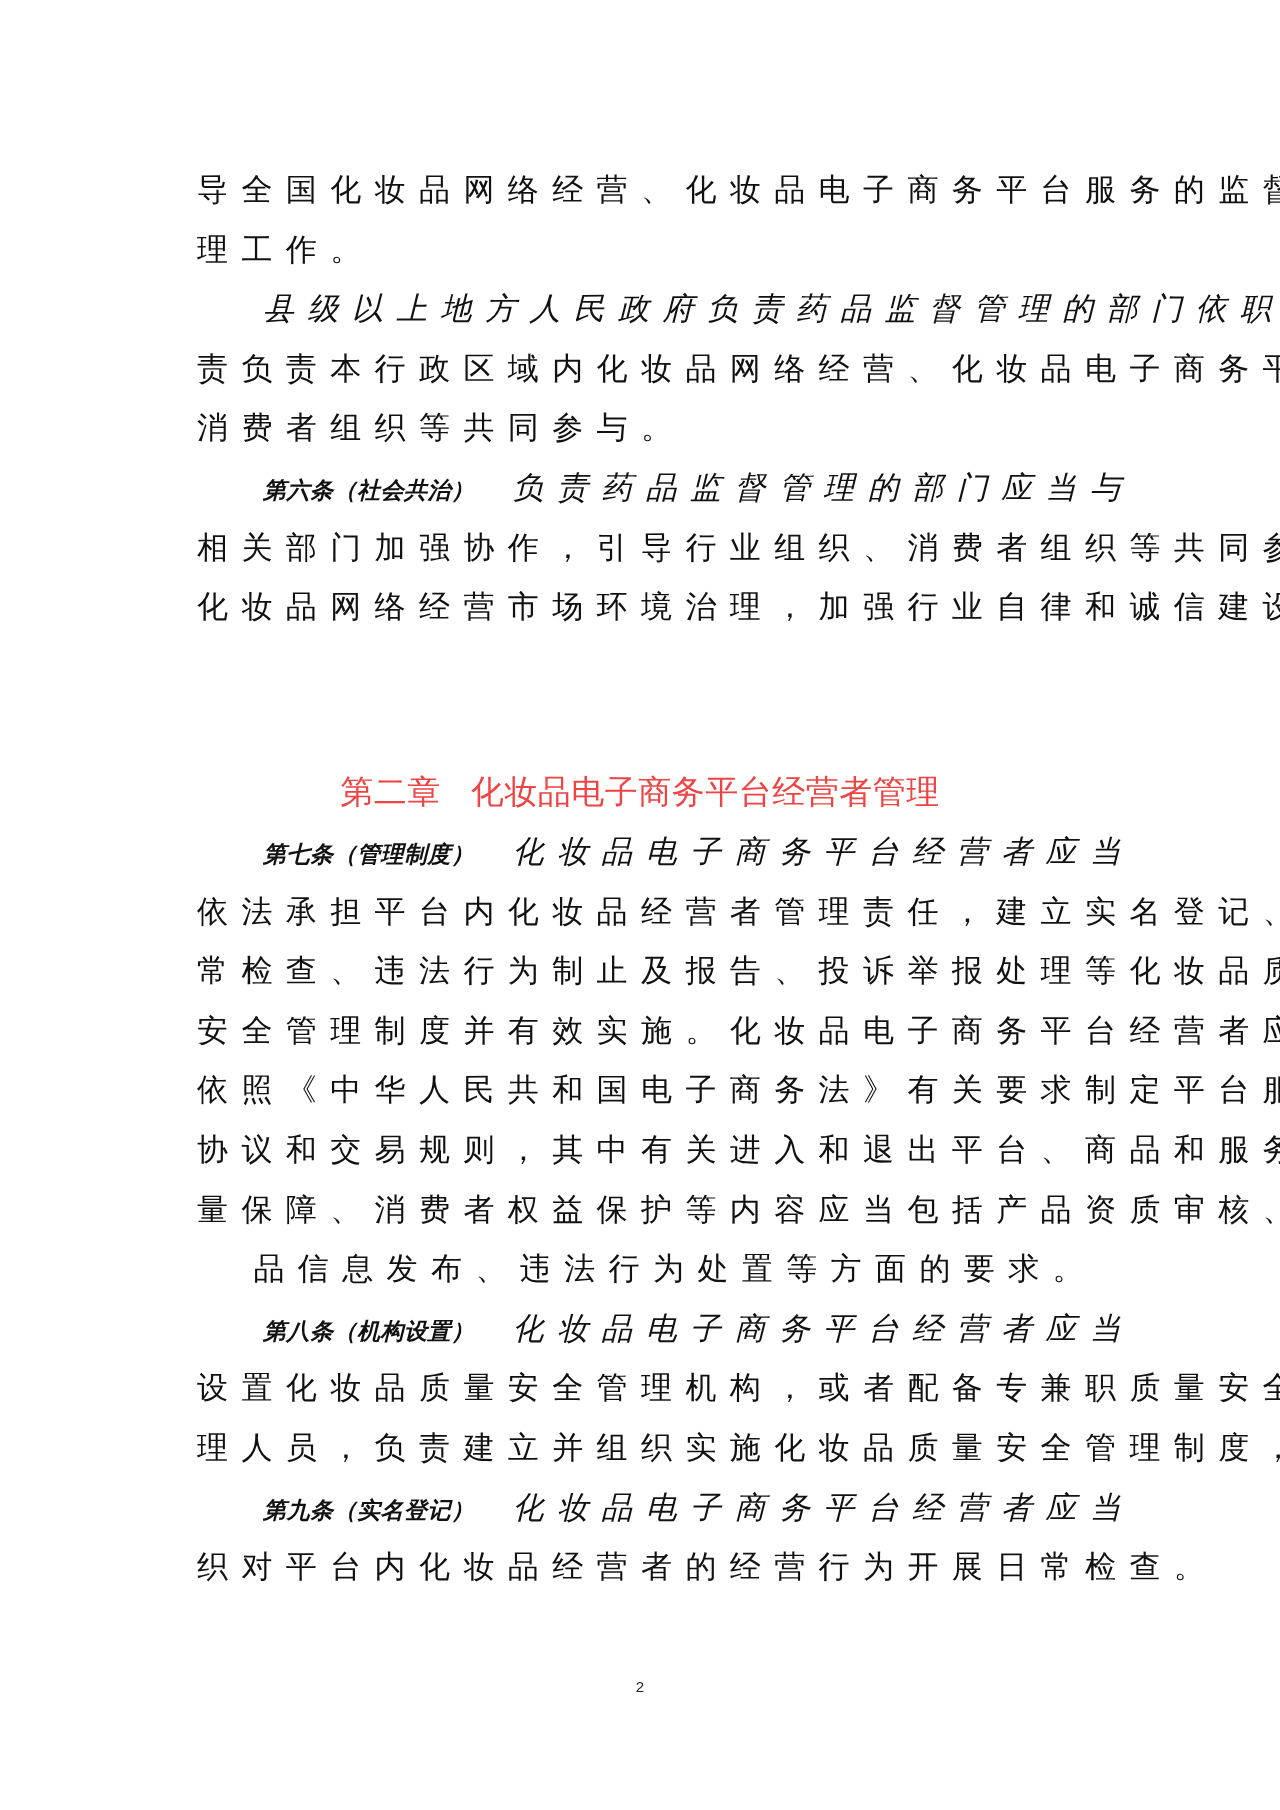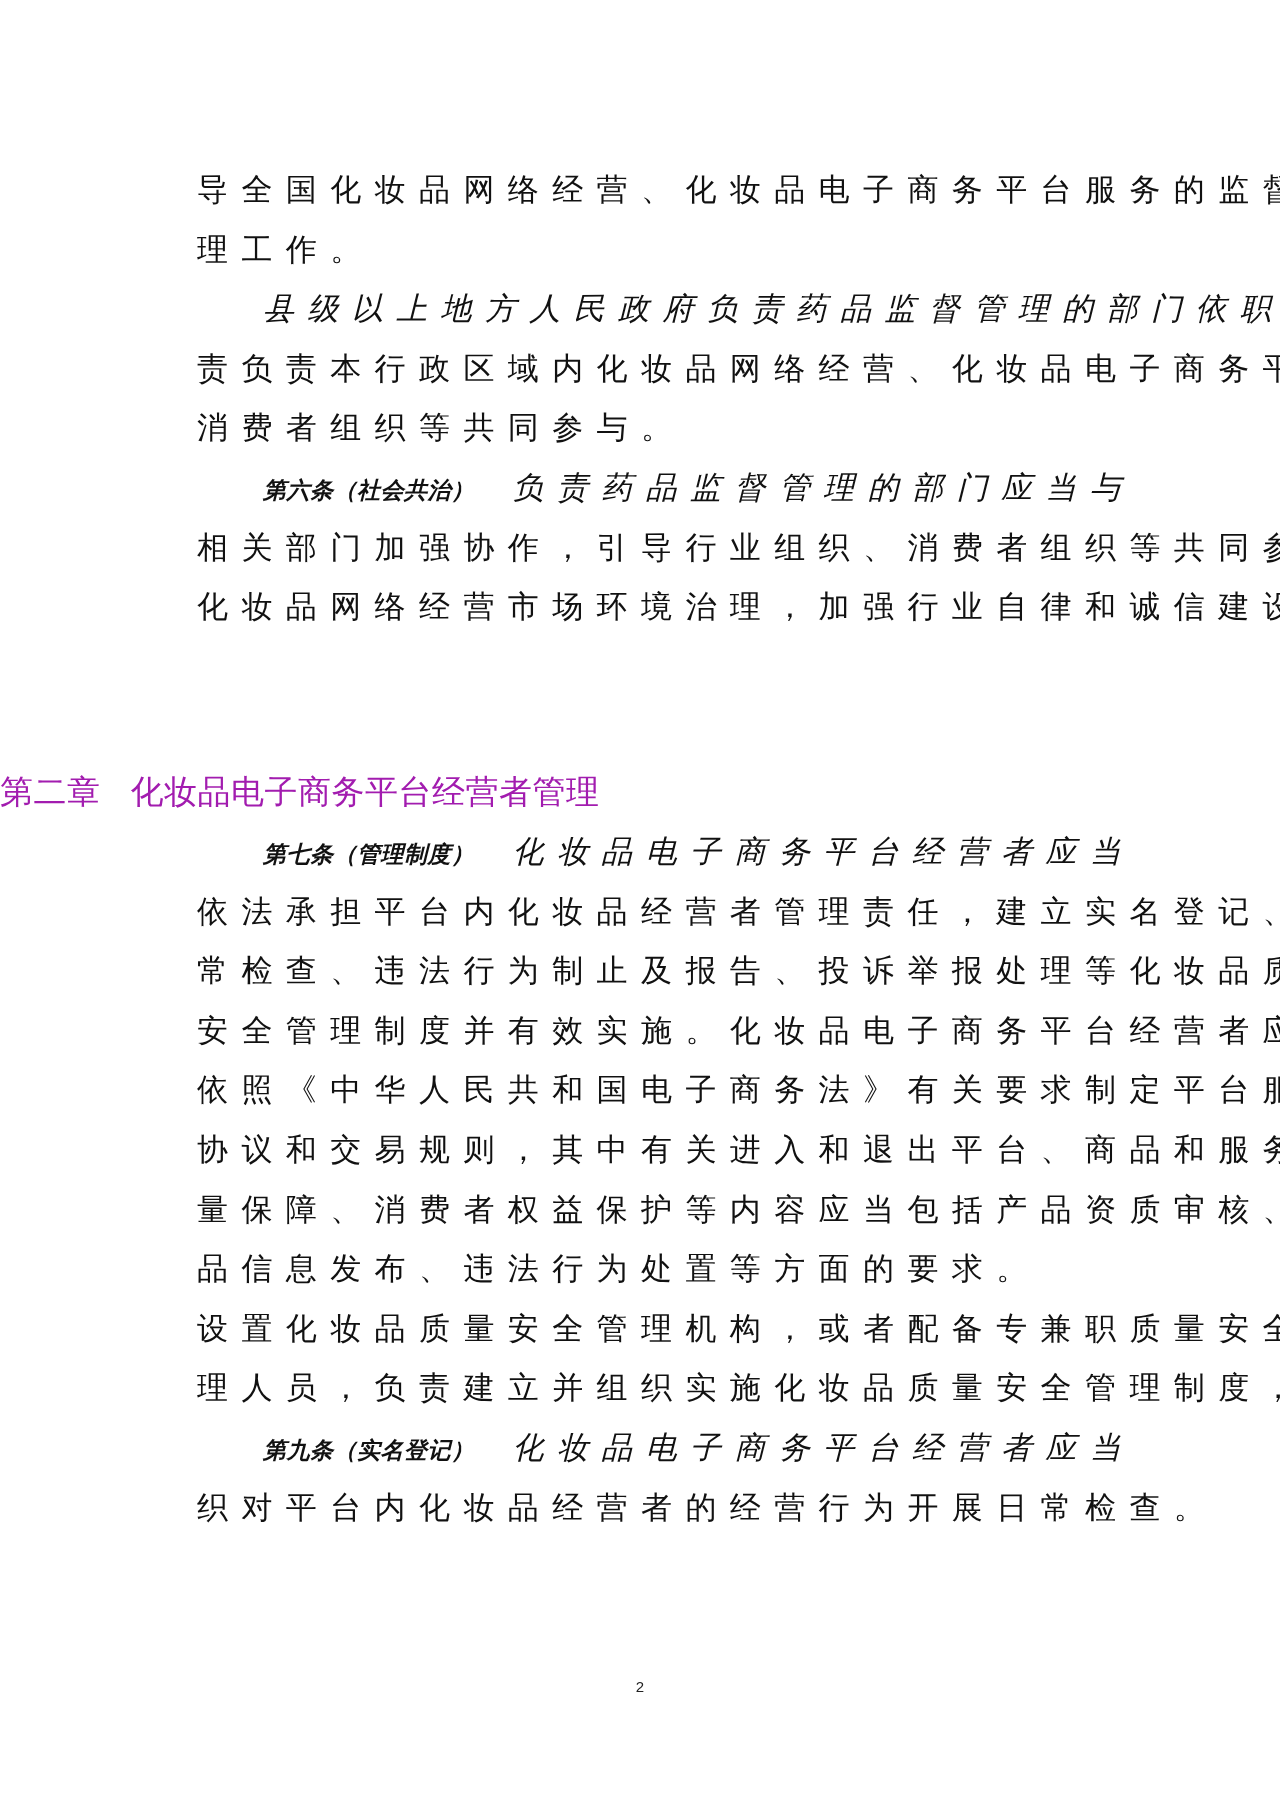--- a/index.html
+++ b/index.html
@@ -48,26 +48,26 @@
     }
     .article-gap {
       display: inline-block;
       width: 38px;
     }
     .chapter-heading {
       position: absolute;
       left: 0;
       width: 1280px;
       top: 762px;
-      text-align: left;
+      text-align: center;
       font-family: "DejaVu Sans", "Liberation Sans", sans-serif;
       font-size: 33px;
       line-height: 60px;
       letter-spacing: 0.5px;
-      color: #a21caf;
+      color: #ef4444;
     }
     .chapter-gap {
       display: inline-block;
       width: 30px;
     }
     .page-number {
       position: absolute;
       left: 0;
       width: 1280px;
       top: 1678px;
@@ -92,30 +92,31 @@
 
     <span class="line indent"><span class="article-title">第六条（社会共治）</span><span class="article-gap"></span><span>负责药品监督管理的部门应当与</span></span>
     <span class="line">相关部门加强协作，引导行业组织、消费者组织等共同参与</span>
     <span class="line">化妆品网络经营市场环境治理，加强行业自律和诚信建设，</span>
   </div>
 
   <div class="chapter-heading">
     <span>第二章</span><span class="chapter-gap"></span><span>化妆品电子商务平台经营者管理</span>
   </div>
 
-  <div class="body-text" style="top: 822px;">
+  <div class="body-text" style="top: 822px; text-align: right;">
     <span class="line indent"><span class="article-title">第七条（管理制度）</span><span class="article-gap"></span><span>化妆品电子商务平台经营者应当</span></span>
     <span class="line">依法承担平台内化妆品经营者管理责任，建立实名登记、日</span>
     <span class="line">常检查、违法行为制止及报告、投诉举报处理等化妆品质量</span>
     <span class="line">安全管理制度并有效实施。化妆品电子商务平台经营者应当</span>
     <span class="line">依照《中华人民共和国电子商务法》有关要求制定平台服务</span>
     <span class="line">协议和交易规则，其中有关进入和退出平台、商品和服务质</span>
     <span class="line">量保障、消费者权益保护等内容应当包括产品资质审核、产</span>
     <span class="line">品信息发布、违法行为处置等方面的要求。</span>
 
+    <span class="line indent"><span class="article-title">第八条（机构设置）</span><span class="article-gap"></span><span>化妆品电子商务平台经营者应当</span></span>
     <span class="line">设置化妆品质量安全管理机构，或者配备专兼职质量安全管</span>
     <span class="line">理人员，负责建立并组织实施化妆品质量安全管理制度，组</span>
     <span class="line indent"><span class="article-title">第九条（实名登记）</span><span class="article-gap"></span><span>化妆品电子商务平台经营者应当</span></span>
 
     <span class="line">织对平台内化妆品经营者的经营行为开展日常检查。</span>
   </div>
 
   <div class="page-number">2</div>
 
 </div>

